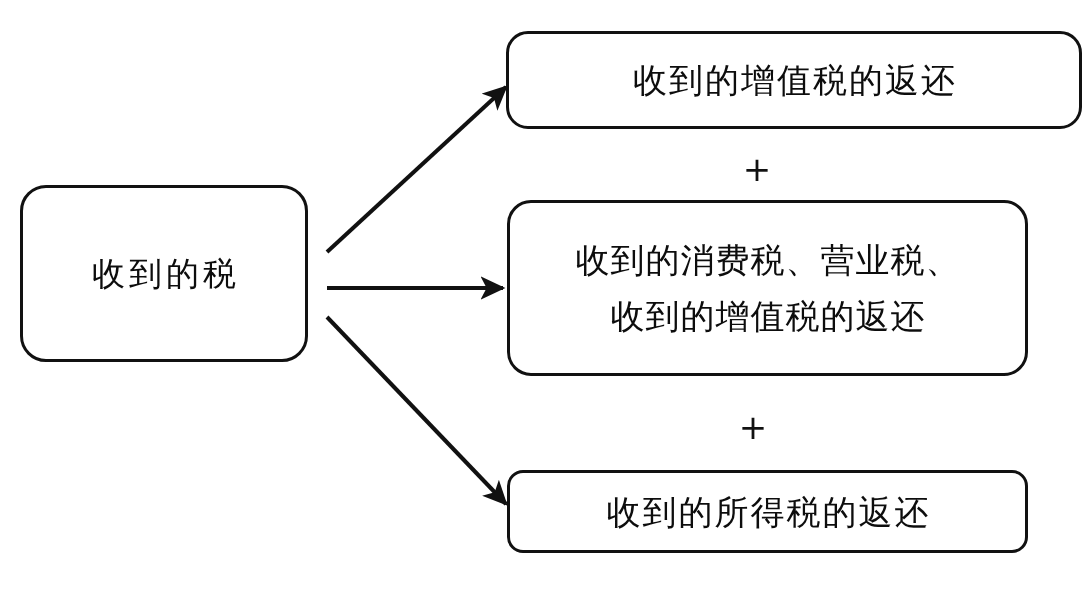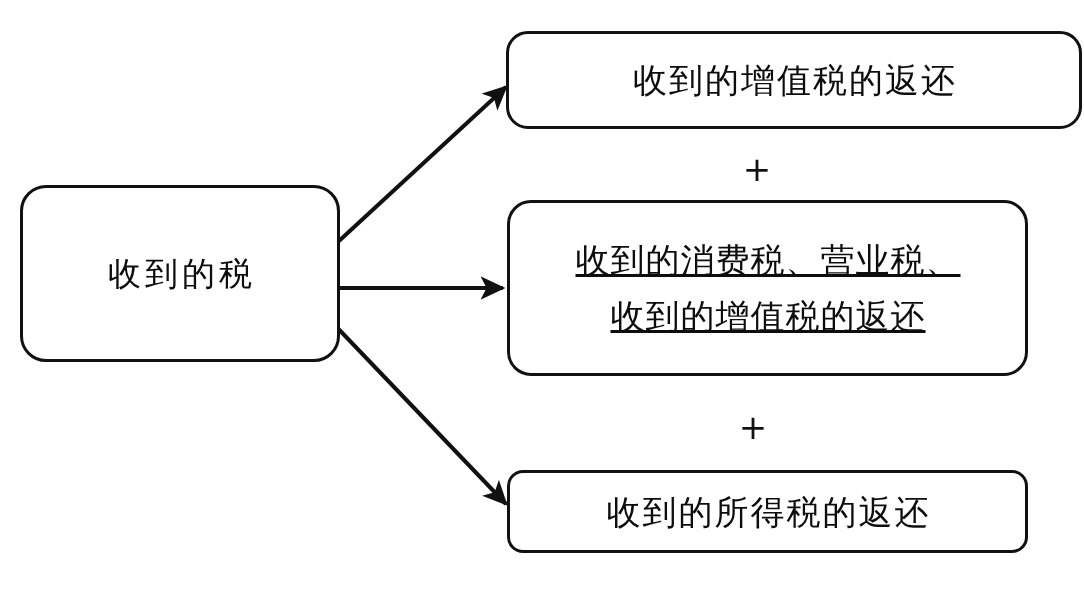--- a/index.html
+++ b/index.html
@@ -41,21 +41,21 @@
     display: block;
     white-space: nowrap;
     color: #0d0d0d;
     font-family: "DejaVu Serif", "Liberation Serif", serif;
     font-weight: 400;
   }
   
   #node-source {
     left: 20px;
     top: 185px;
-    width: 320px;
+    width: 288px;
     height: 177px;
     border-radius: 26px;
   }
   #node-source .line {
     font-size: 33px;
     line-height: 55px;
     letter-spacing: 4px;
     text-indent: 4px;
   }
   
@@ -78,21 +78,20 @@
     top: 200px;
     width: 521px;
     height: 176px;
     border-radius: 24px;
   }
   #node-consumption .line {
     font-size: 34px;
     line-height: 56px;
     letter-spacing: 1px;
     text-indent: 1px;
-    text-decoration: underline;
   }
   
   #node-income {
     left: 507px;
     top: 470px;
     width: 521px;
     height: 83px;
     border-radius: 16px;
   }
   #node-income .line {

